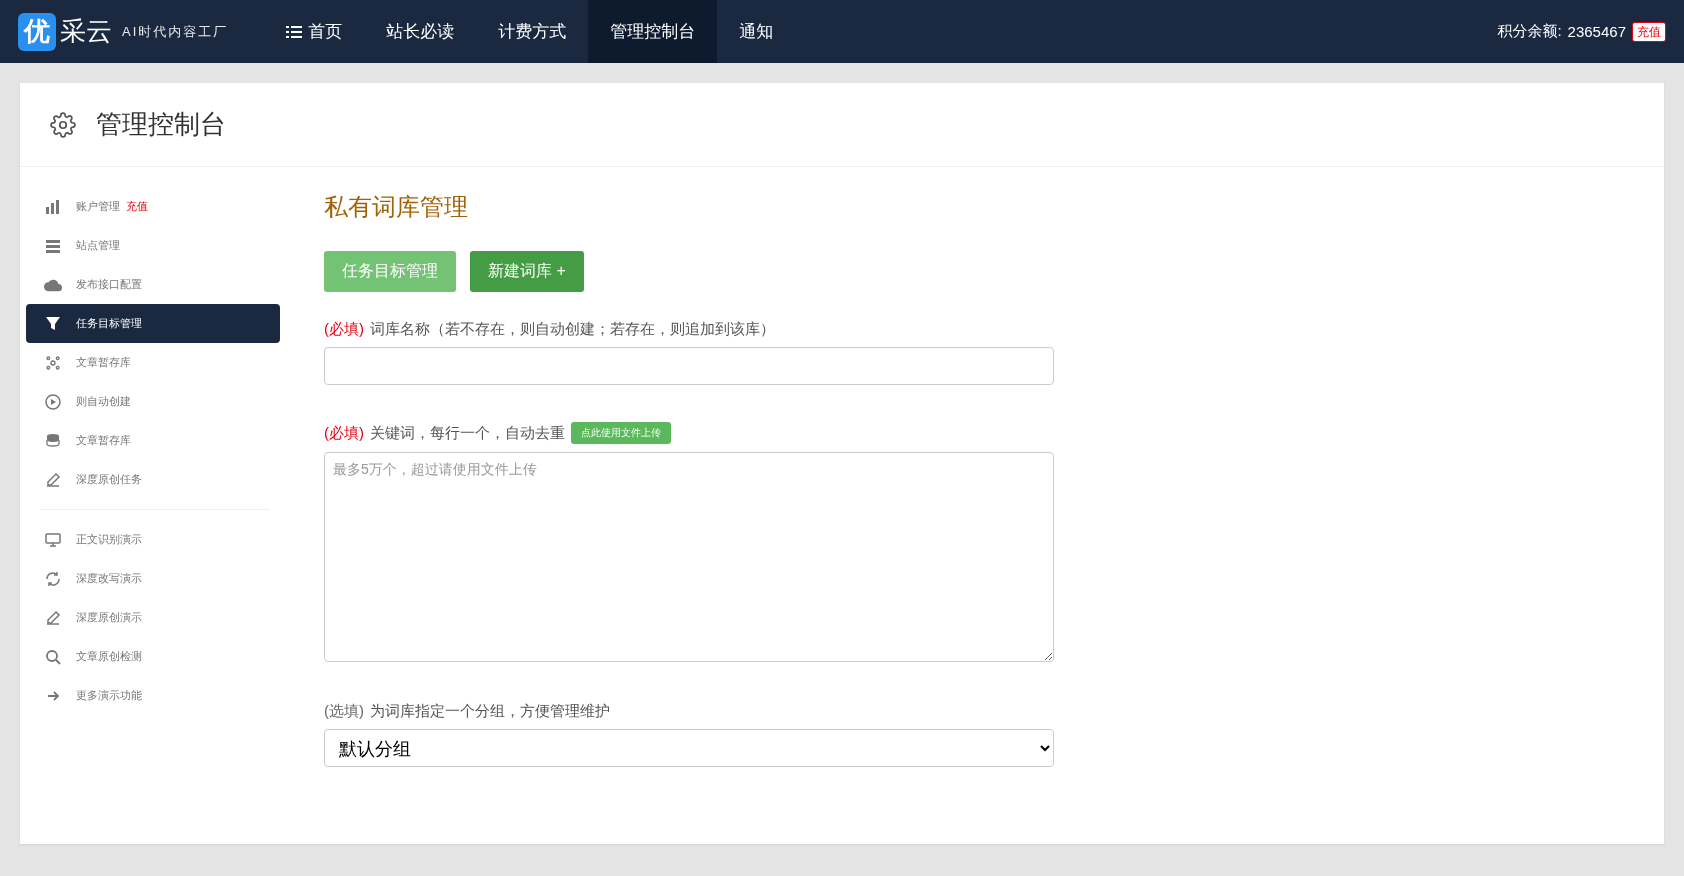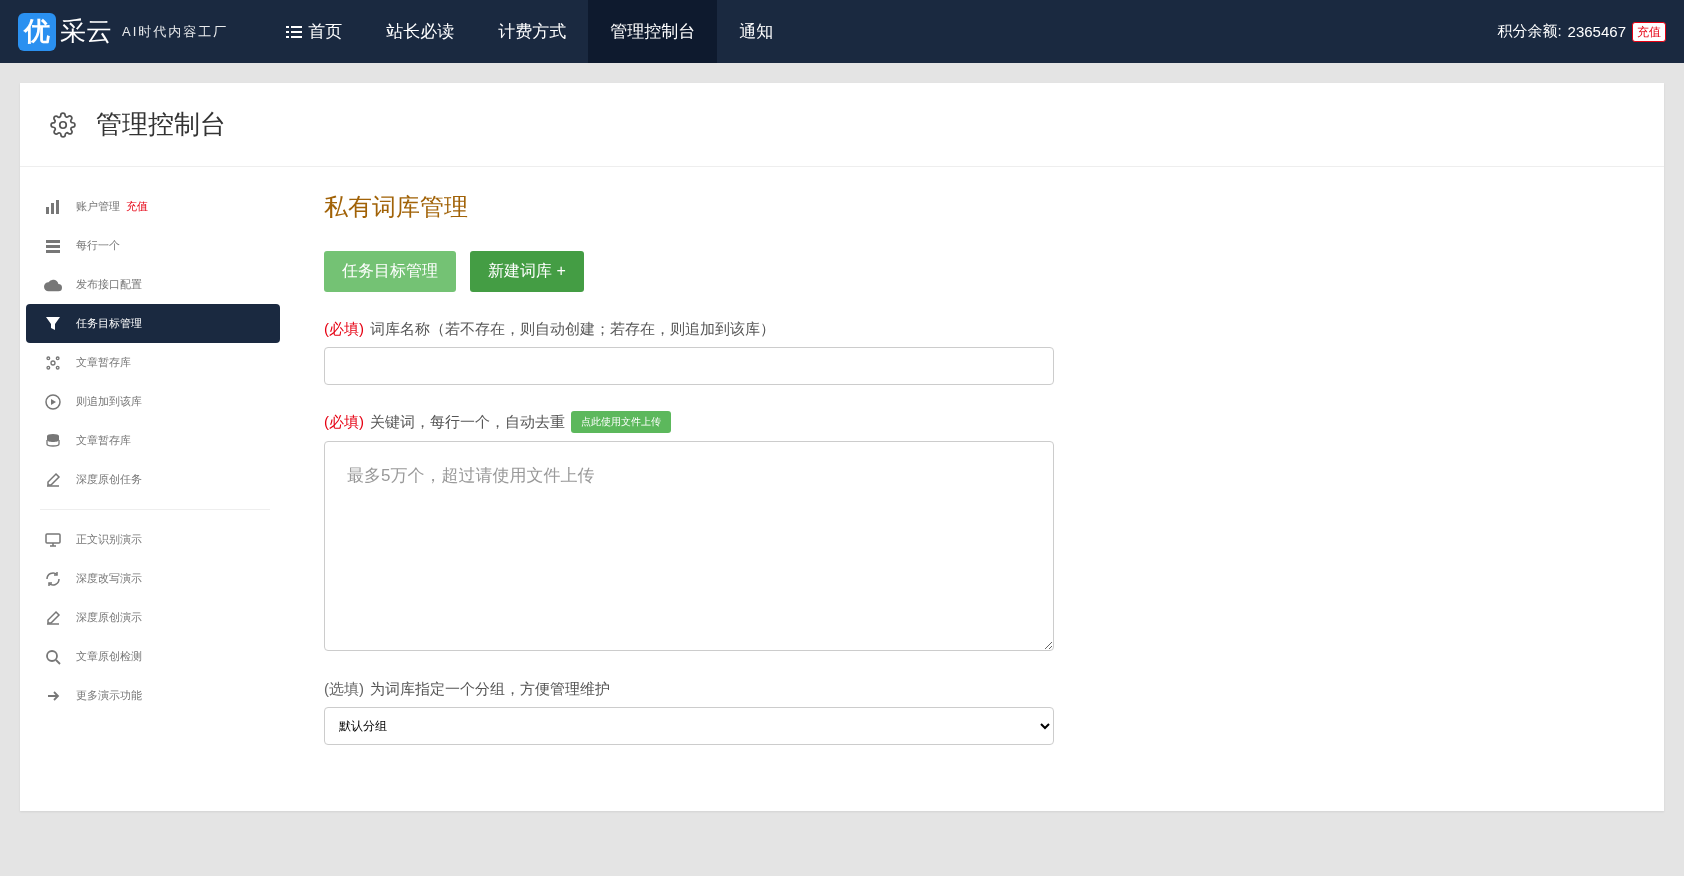--- a/index.html
+++ b/index.html
@@ -43,27 +43,27 @@
 .main-title { font-size:24px; font-weight:400; margin-bottom:28px; color:#a16207; }
 .btn-row { display:flex; gap:14px; margin-bottom:28px; }
 .btn { border:none; color:#fff; font-size:16px; padding:10px 18px; border-radius:3px; cursor:pointer; }
 .btn-light { background:#5cb85c; opacity:.85; }
 .btn-dark { background:#449d44; }
 
 .field-label { font-size:15px; color:#555; margin-bottom:8px; display:flex; align-items:center; flex-wrap:wrap; gap:6px; }
 .req { color:#e60012; }
 .opt { color:#666; }
 .input-text { width:730px; max-width:100%; height:38px; border:1px solid #ccc; border-radius:4px; padding:0 10px; font-size:15px; }
-.group { margin-bottom:26px; }
+.group { margin-bottom:37px; }
 
 .upload-chip { background:#5cb85c; color:#fff; border-radius:3px; padding:4px 10px; font-size:10px; cursor:pointer; }
-.textarea { width:730px; max-width:100%; height:210px; border:1px solid #ccc; border-radius:4px; padding:22px; font-size:17px; resize:vertical; font-family:inherit; color:#333; }
+.textarea { width:730px; max-width:100%; height:210px; border:1px solid #ccc; border-radius:4px; padding:8px; font-size:14px; resize:vertical; font-family:inherit; color:#333; }
 .textarea::placeholder { color:#999; }
 
-.select { width:730px; max-width:100%; height:38px; border:1px solid #ccc; border-radius:4px; padding:8px 10px; font-size:12px; background:#fff; }
+.select { width:730px; max-width:100%; height:38px; border:1px solid #ccc; border-radius:4px; padding:8px 10px; font-size:18px; background:#fff; }
 
 svg { display:block; }
 </style>
 </head>
 <body>
 
 <div class="top-nav">
   <div class="logo-wrap">
     <span class="logo-badge">优</span>
     <span class="logo-text">采云</span>
@@ -130,21 +130,21 @@
         <span class="side-badge">充值</span>
       </div>
       <div class="side-item">
         <span class="side-icon">
             <svg width="16" height="16" viewBox="0 0 16 16" fill="currentColor">
               <rect x="1" y="2" width="14" height="3"></rect>
               <rect x="1" y="7" width="14" height="3"></rect>
               <rect x="1" y="12" width="14" height="3"></rect>
             </svg>
           </span>
-        <span>每行一个</span>
+        <span>站点管理</span>
       </div>
       <div class="side-item">
         <span class="side-icon">
             <svg width="18" height="16" viewBox="0 0 20 16" fill="currentColor">
               <path d="M16 7a4 4 0 0 1 0 8H5a5 5 0 0 1 0-10 6 6 0 0 1 11 2z"></path>
             </svg>
           </span>
         <span>发布接口配置</span>
       </div>
       <div class="side-item active">
@@ -167,21 +167,21 @@
           </span>
         <span>文章暂存库</span>
       </div>
       <div class="side-item">
         <span class="side-icon">
             <svg width="16" height="16" viewBox="0 0 16 16" fill="currentColor">
               <circle cx="8" cy="8" r="7" fill="none" stroke="currentColor" stroke-width="1.5"></circle>
               <path d="M6 5l5 3-5 3z"></path>
             </svg>
           </span>
-        <span>则追加到该库</span>
+        <span>则自动创建</span>
       </div>
       <div class="side-item">
         <span class="side-icon">
             <svg width="16" height="16" viewBox="0 0 16 16" fill="currentColor">
               <ellipse cx="8" cy="3" rx="6" ry="2"></ellipse>
               <path d="M2 3v4c0 1.1 2.7 2 6 2s6-.9 6-2V3"></path>
               <path d="M2 7v4c0 1.1 2.7 2 6 2s6-.9 6-2V7" fill="none" stroke="currentColor" stroke-width="1.3"></path>
             </svg>
           </span>
         <span>文章暂存库</span>

